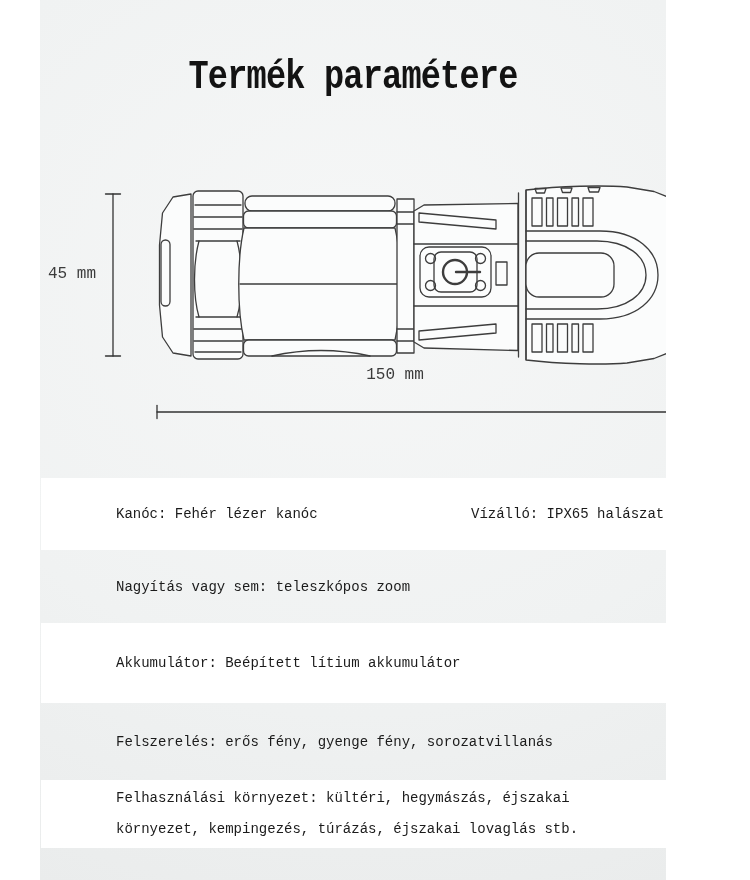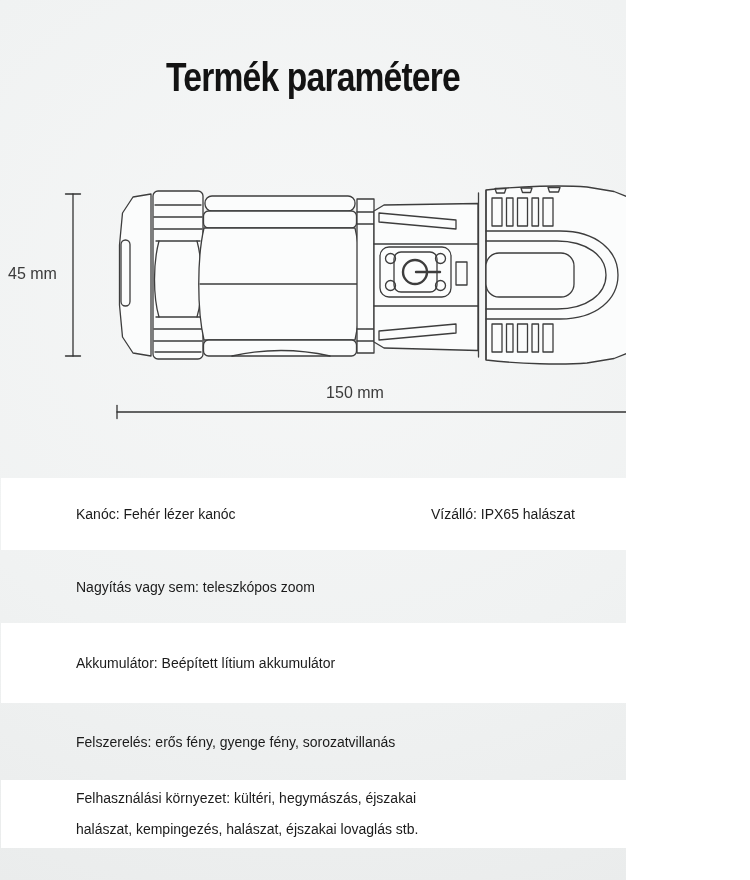--- a/index.html
+++ b/index.html
@@ -2,22 +2,23 @@
 <html><head>
 <meta charset="utf-8">
 <style>
   html,body { margin:0; padding:0; }
   .page {
     position: relative;
     width: 626px;
     height: 880px;
     overflow: hidden;
     background: radial-gradient(ellipse 130% 80% at 50% 32%, #f6f7f7 0%, #f0f2f2 55%, #e9ebeb 100%);
-    font-family: Liberation Sans, sans-serif;
+    font-family: Liberation Mono, monospace;
     color: #1b1b1b;
+    margin-left: 40px;
   }
   .title {
     position: absolute;
     top: 54px; left: 0;
     width: 100%;
     margin: 0;
     text-align: center;
     font-size: 41px;
     font-weight: bold;
     letter-spacing: -1px;
@@ -29,21 +30,21 @@
     position: absolute;
     top: 0; left: 0;
   }
   .dim-label {
     position: absolute;
     font-size: 16px;
     color: #3b3b3b;
     white-space: nowrap;
   }
   .dim-height { left: 8px;  top: 265px; width: 60px; text-align: left; }
-  .dim-length { left: 300px; top: 384px; width: 110px; text-align: center; }
+  .dim-length { left: 300px; top: 366px; width: 110px; text-align: center; }
 
   .spec-row {
     position: absolute;
     left: 1px;
     width: 750px;
     display: flex;
     align-items: center;
     font-size: 14px;
     color: #1b1b1b;
   }
@@ -177,16 +178,16 @@
   <div class="spec-row white row-3">
     <span class="c1">Akkumulátor: Beépített lítium akkumulátor</span>
   </div>
 
   <div class="spec-row row-4">
     <span class="c1">Felszerelés: erős fény, gyenge fény, sorozatvillanás</span>
   </div>
 
   <div class="spec-row white row-5">
     <span class="line">Felhasználási környezet: kültéri, hegymászás,  éjszakai</span>
-    <span class="line">halászat, kempingezés, halászat, éjszakai lovaglás stb.</span>
+    <span class="line">környezet, kempingezés, túrázás, éjszakai lovaglás stb.</span>
   </div>
 
 </div>
 
 </body></html>

